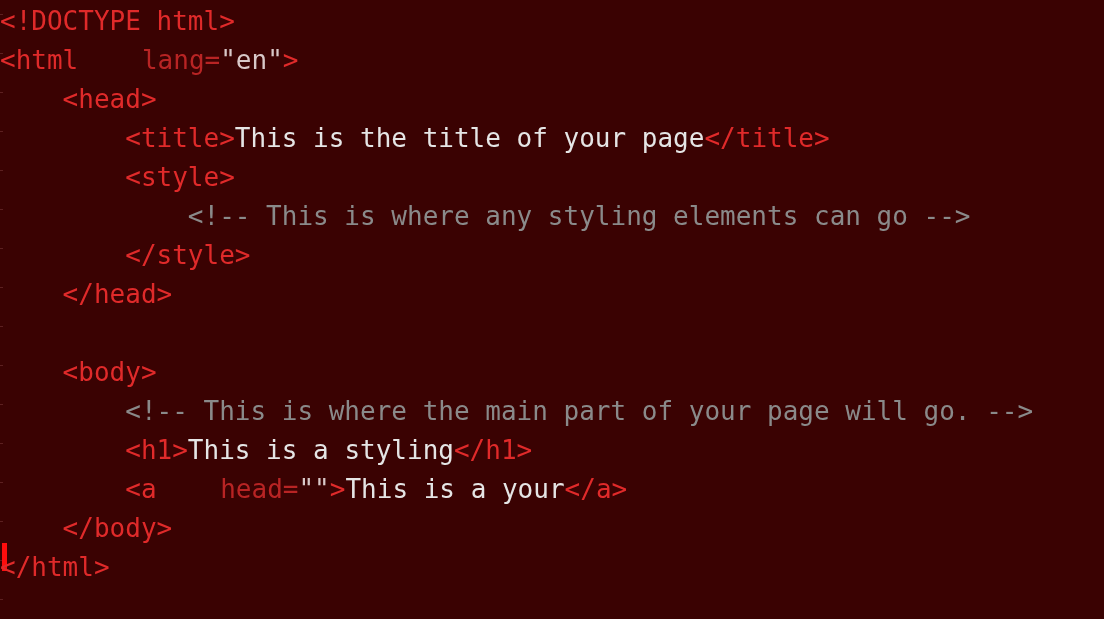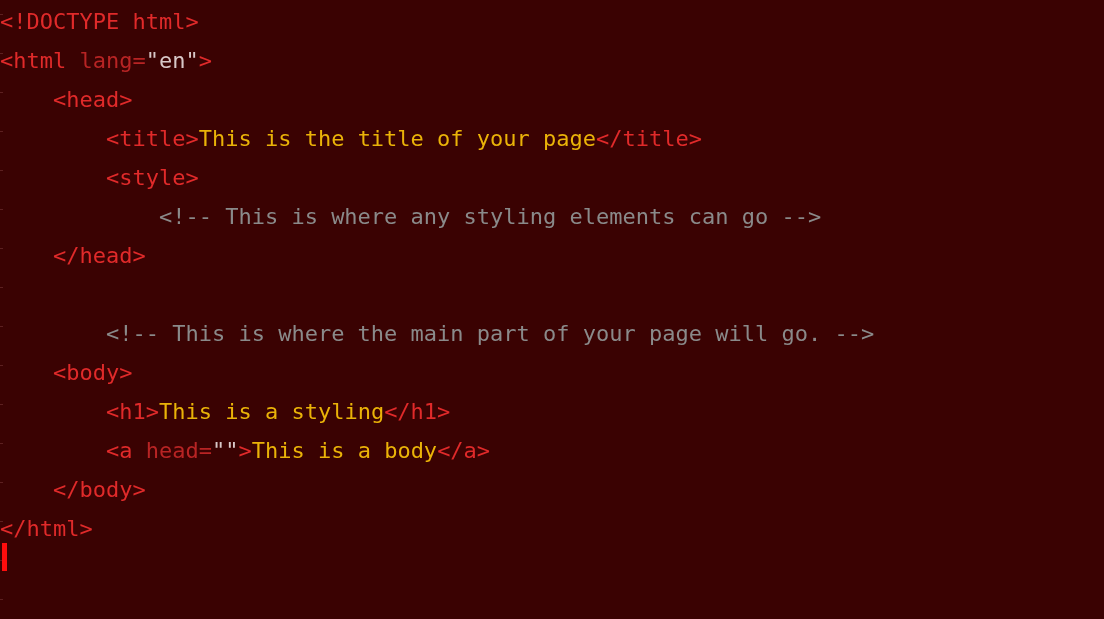--- a/index.html
+++ b/index.html
@@ -54,30 +54,30 @@
   .code {
     position: relative;
     margin: 0;
     padding: 0;
     z-index: 2;
   }
 
   .line {
     height: 39px;
     line-height: 39px;
-    font-size: 22px;
+    font-size: 26px;
     white-space: pre;
     letter-spacing: 0;
   }
 
   
   .tag      { color: #e02a2a; }   
-  .attr     { color: #b82424; }   
+  .attr     { color: #b82424; margin-left: 48px; }   
   .attrval  { color: #d8c8c8; }   
-  .text     { color: #eab308; }   
+  .text     { color: #e5e5e5; }   
   .comment  { color: #8a8a8a; margin-top: 24px; }   
 </style>
 </head>
 <body>
 
 <div id="editor">
 
   <div class="edge-ticks">
       <div class="edge-tick" style="top: 14px;"></div>
       <div class="edge-tick" style="top: 53px;"></div>
@@ -99,23 +99,24 @@
 
   <div class="caret-bar" style="top: 543px; height: 28px; background: rgb(255, 13, 13);"></div>
 
   <div class="code">
       <div class="line"><span class="tag">&lt;!DOCTYPE html&gt;</span></div>
       <div class="line"><span class="tag">&lt;html </span><span class="attr">lang=</span><span class="attrval">"en"</span><span class="tag">&gt;</span></div>
       <div class="line"><span class="tag">    &lt;head&gt;</span></div>
       <div class="line"><span class="tag">        &lt;title&gt;</span><span class="text">This is the title of your page</span><span class="tag">&lt;/title&gt;</span></div>
       <div class="line"><span class="tag">        &lt;style&gt;</span></div>
       <div class="line"><span class="comment">            &lt;!-- This is where any styling elements can go --&gt;</span></div>
+      <div class="line"><span class="tag">        &lt;/style&gt;</span></div>
       <div class="line"><span class="tag">    &lt;/head&gt;</span></div>
       <div class="line">&nbsp;</div>
+      <div class="line"><span class="tag">    &lt;body&gt;</span></div>
       <div class="line"><span class="comment">        &lt;!-- This is where the main part of your page will go. --&gt;</span></div>
-      <div class="line"><span class="tag">    &lt;body&gt;</span></div>
       <div class="line"><span class="tag">        &lt;h1&gt;</span><span class="text">This is a styling</span><span class="tag">&lt;/h1&gt;</span></div>
-      <div class="line"><span class="tag">        &lt;a </span><span class="attr">head=</span><span class="attrval">""</span><span class="tag">&gt;</span><span class="text">This is a body</span><span class="tag">&lt;/a&gt;</span></div>
+      <div class="line"><span class="tag">        &lt;a </span><span class="attr">head=</span><span class="attrval">""</span><span class="tag">&gt;</span><span class="text">This is a your</span><span class="tag">&lt;/a&gt;</span></div>
       <div class="line"><span class="tag">    &lt;/body&gt;</span></div>
       <div class="line"><span class="tag">&lt;/html&gt;</span></div>
     </div>
 
 </div>
 
 </body></html>

